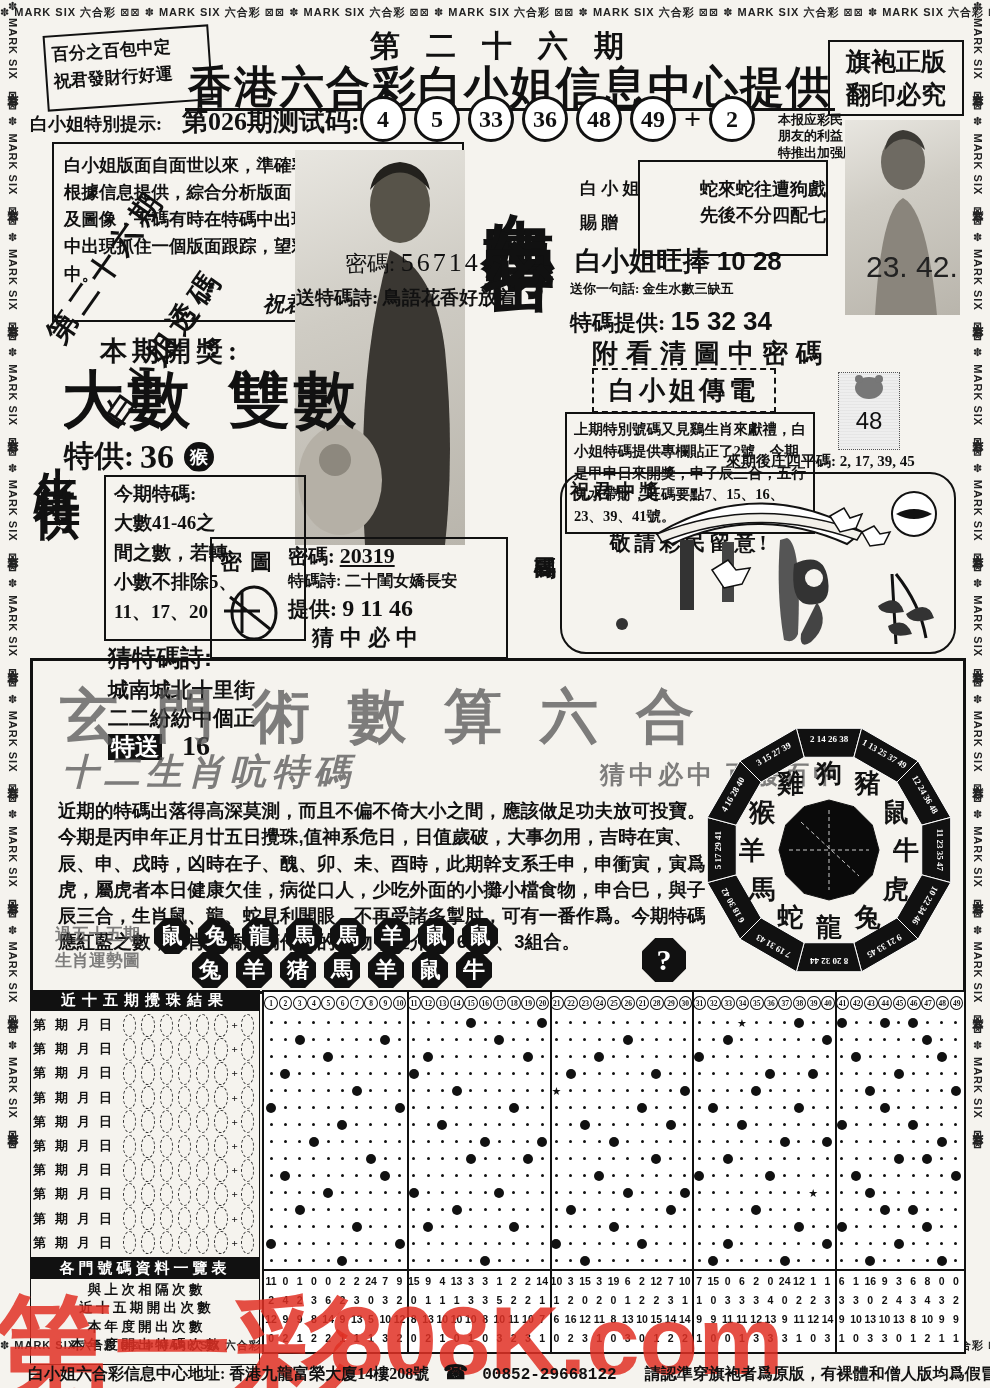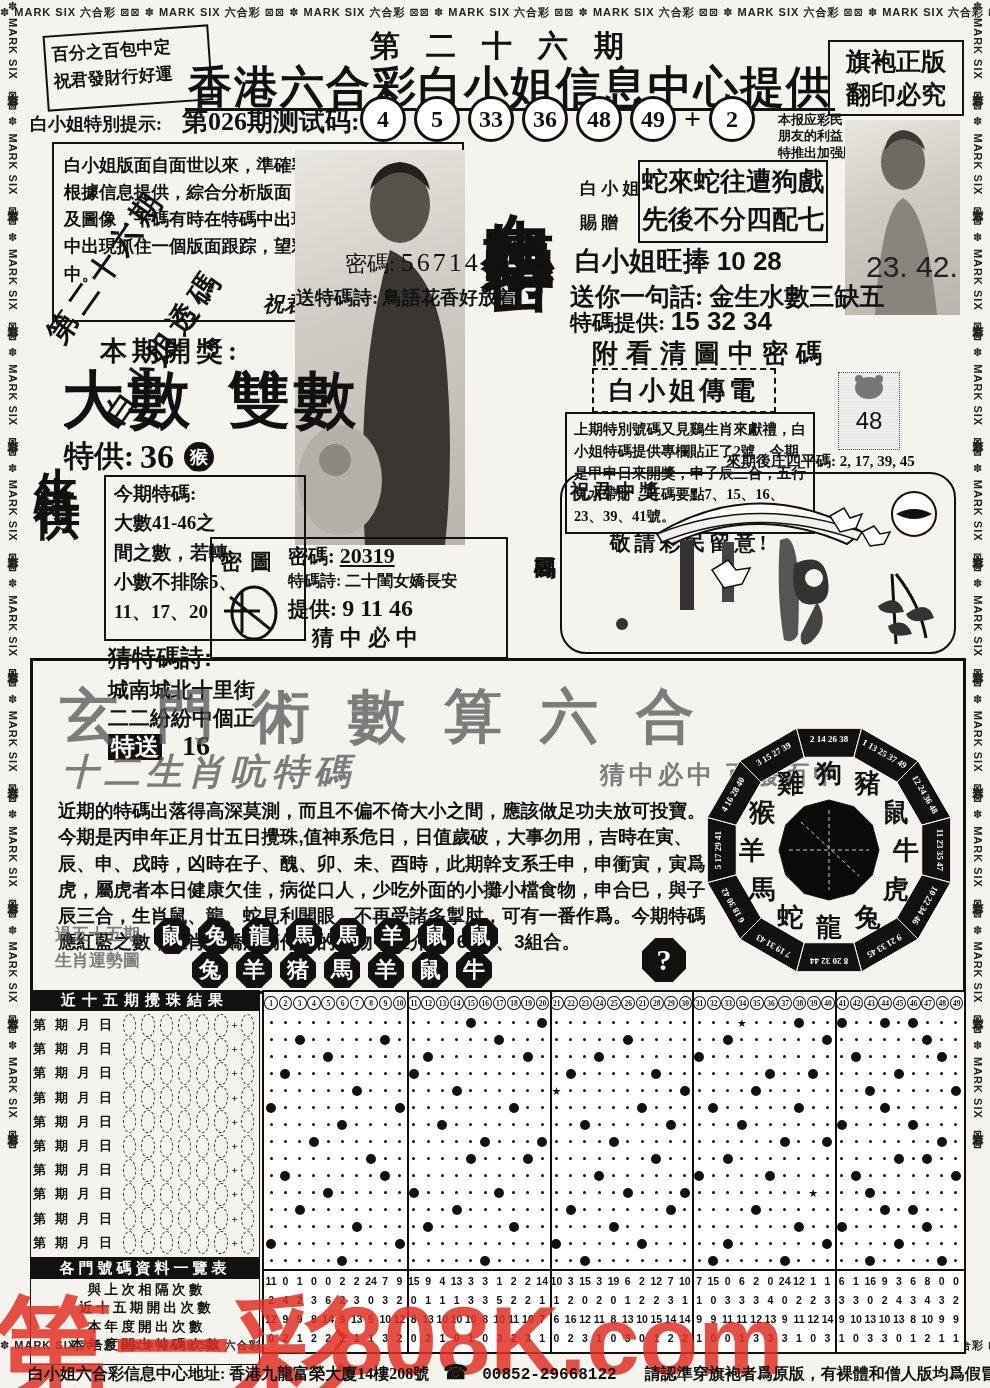--- a/index.html
+++ b/index.html
@@ -163,30 +163,30 @@
     <div class="abs" style="left:100px;top:84px;font-size:22px;font-weight:bold;letter-spacing:6px;">猜中必中</div>
   </div>
 
   <div class="abs vert" style="left:470px;top:155px;font-size:72px;font-weight:900;height:480px;letter-spacing:6px;">白小姐傳密</div>
   <div class="abs vert" style="left:530px;top:540px;font-size:22px;font-weight:bold;height:90px;">尋碼圖</div>
 
   <div class="abs" style="left:580px;top:172px;font-size:17px;font-weight:bold;line-height:2;">
     <div>白 小 姐</div>
     <div>賜    贈</div>
   </div>
-  <div class="abs box" style="left:638px;top:160px;width:186px;height:78px;text-align:center;font-size:26px;font-weight:900;line-height:1.45;font-family:'Liberation Sans',sans-serif;padding-top:1px;">
+  <div class="abs box" style="left:638px;top:160px;width:186px;height:78px;text-align:right;font-size:18px;font-weight:900;line-height:1.45;font-family:'Liberation Sans',sans-serif;padding-top:14px;">
     <div>蛇來蛇往遭狗戲</div>
     <div>先後不分四配七</div>
   </div>
   <div class="abs" style="left:575px;top:243px;font-size:27px;font-weight:bold;">
     <span>白小姐旺捧</span>
     <span style="font-size:26px;font-family:'Liberation Sans',sans-serif;">10  28</span>
   </div>
   <div class="abs" style="left:866px;top:250px;font-size:30px;font-family:'Liberation Sans',sans-serif;color:#222;">23. 42.</div>
-  <div class="abs" style="left:570px;top:280px;font-size:25px;font-weight:bold;">送你一句話: 金生水數三缺五</div>
+  <div class="abs" style="left:570px;top:280px;font-size:13px;font-weight:bold;">送你一句話: 金生水數三缺五</div>
   <div class="abs" style="left:570px;top:306px;font-size:22px;font-weight:bold;">
     <span>特碼提供:</span>
     <span style="font-size:26px;font-family:'Liberation Sans',sans-serif;">15  32  34</span>
   </div>
   <div class="abs" style="left:592px;top:316px;font-size:26px;font-weight:bold;letter-spacing:8px;top:336px;">附看清圖中密碼</div>
   <div class="abs" style="left:592px;top:368px;width:160px;border:2px dashed #111;padding:3px 10px;font-size:26px;font-weight:bold;text-align:center;letter-spacing:4px;">白小姐傳電</div>
   <div class="abs box" style="left:565px;top:412px;width:232px;height:108px;padding:5px 7px;font-size:14.5px;font-weight:bold;line-height:1.5;">
     <span>上期特別號碼又見鷄生肖來獻禮，白小姐特碼提供專欄貼正了2號，今期是甲申日來開獎，申子辰三合，五行見水帶財，旺碼要點7、15、16、23、39、41號。</span>
     <div style="text-align:center;font-size:21px;letter-spacing:4px;">敬請彩民留意!</div>
   </div>

